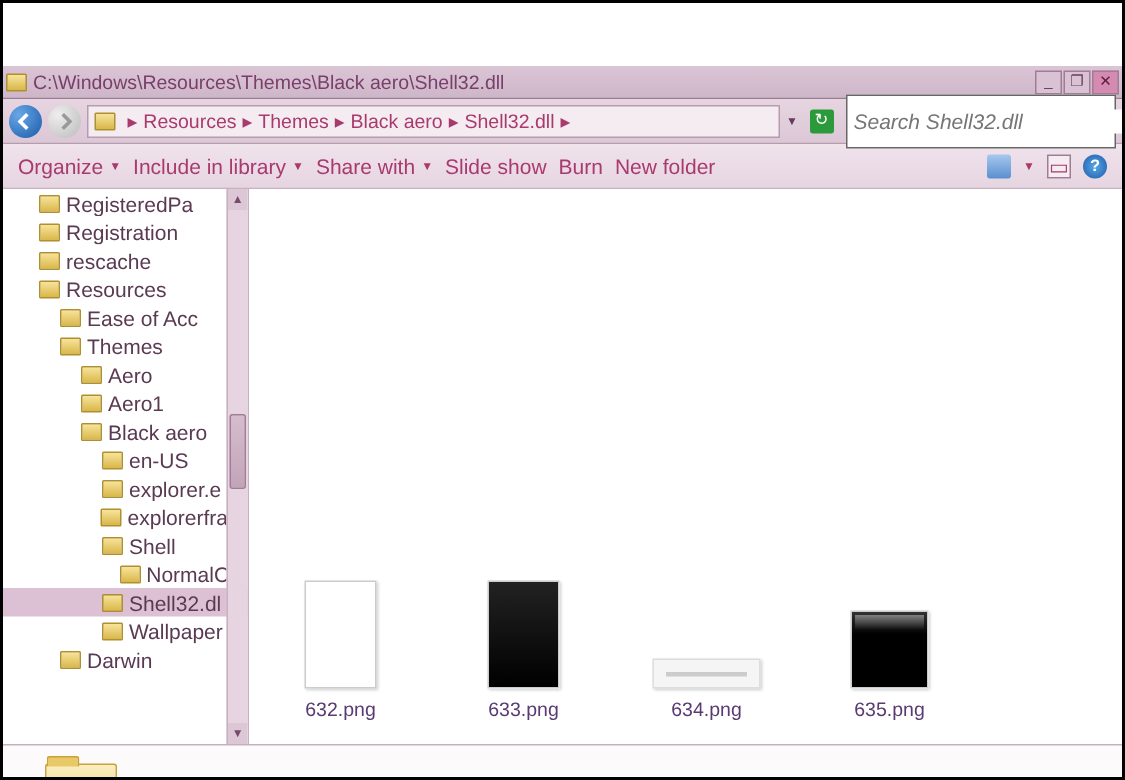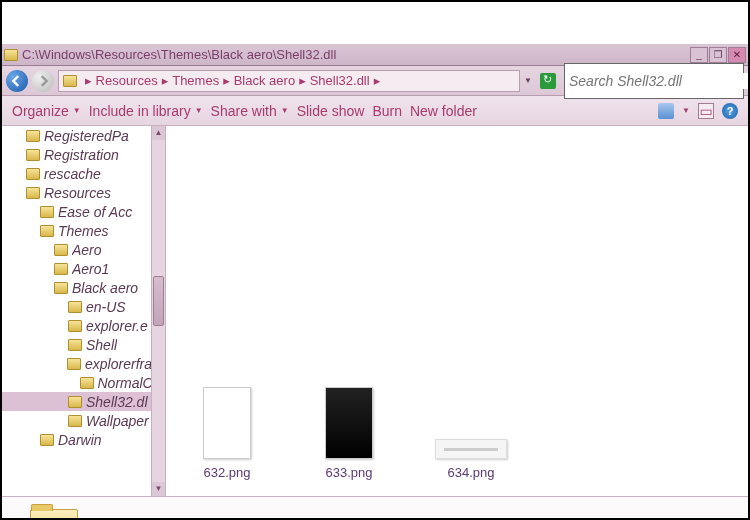--- a/index.html
+++ b/index.html
@@ -40,21 +40,21 @@
 .tree { width: 164px; background: #fff; overflow: hidden; font-size: 14px; color: #5a3a52; position: relative; border-right: 1px solid #c7b0c0; }
 .tree-scroll { position: absolute; right: 0; top: 0; width: 14px; height: 100%; background: #e6d5e1; border-left: 1px solid #c7b0c0; }
 .tree-scroll .thumb { position: absolute; left: 1px; right: 1px; top: 150px; height: 50px; background: linear-gradient(#d5bdce,#c2a4b8); border: 1px solid #a07c95; border-radius: 2px; cursor: pointer; }
 .tree-scroll .arr { position: absolute; left: 0; right: 0; height: 14px; background: #dcc7d6; text-align: center; font-size: 8px; line-height: 14px; color: #7a4a6a; cursor: pointer; }
 .tree-scroll .arr.up { top: 0; }
 .tree-scroll .arr.dn { bottom: 0; }
 .node { display: flex; align-items: center; height: 19px; padding-right: 14px; white-space: nowrap; cursor: pointer; }
 .node .pad { display: inline-block; }
 .node .fld { width: 14px; height: 12px; background: linear-gradient(#f7e39a,#d9b84a); border: 1px solid #b08f2f; border-radius: 1px; margin-right: 4px; flex-shrink: 0; }
 .node.sel { background: #dcc0d4; }
-.node .lbl { overflow: hidden; text-overflow: clip; font-style: italic; }
+.node .lbl { overflow: hidden; text-overflow: clip; }
 
 .content { flex: 1; background: #fff; padding: 16px; display: flex; gap: 32px; align-items: flex-end; position: relative; }
 .thumb-item { width: 90px; text-align: center; cursor: pointer; }
 .thumb-item .pic { width: 48px; height: 72px; margin: 0 auto 6px; border: 1px solid #ccc; box-shadow: 1px 1px 2px rgba(0,0,0,.2); }
 .thumb-item .pic.white { background: #fff; }
 .thumb-item .pic.black { background: linear-gradient(#222,#000); }
 .thumb-item .pic.wide { width: 72px; height: 20px; margin-top: 50px; background: #f5f5f5; border: 1px solid #ddd; position: relative; }
 .thumb-item .pic.wide::after { content: ""; position: absolute; left: 8px; right: 8px; top: 8px; height: 3px; background: #ccc; }
 .thumb-item .pic.sq { width: 52px; height: 52px; margin-top: 18px; background: linear-gradient(#333 0%, #000 30%, #000 100%); position: relative; }
 .thumb-item .pic.sq::before { content: ""; position: absolute; top: 2px; left: 2px; right: 2px; height: 10px; background: linear-gradient(rgba(255,255,255,.4),transparent); }
@@ -188,26 +188,26 @@
           <span class="lbl">en-US</span>
         </div>
         <div class="node">
           <span class="pad" style="width:66px"></span>
           <span class="fld"></span>
           <span class="lbl">explorer.e</span>
         </div>
         <div class="node">
           <span class="pad" style="width:66px"></span>
           <span class="fld"></span>
+          <span class="lbl">explorerfra</span>
+        </div>
+        <div class="node">
+          <span class="pad" style="width:66px"></span>
+          <span class="fld"></span>
           <span class="lbl">Shell</span>
-        </div>
-        <div class="node">
-          <span class="pad" style="width:66px"></span>
-          <span class="fld"></span>
-          <span class="lbl">explorerfra</span>
         </div>
         <div class="node">
           <span class="pad" style="width:80px"></span>
           <span class="fld"></span>
           <span class="lbl">NormalC</span>
         </div>
         <div class="node sel">
           <span class="pad" style="width:66px"></span>
           <span class="fld"></span>
           <span class="lbl">Shell32.dl</span>
@@ -235,19 +235,23 @@
         <div class="nm">632.png</div>
       </div>
       <div class="thumb-item">
         <div class="pic black"></div>
         <div class="nm">633.png</div>
       </div>
       <div class="thumb-item">
         <div class="pic wide"></div>
         <div class="nm">634.png</div>
       </div>
+      <div class="thumb-item">
+        <div class="pic sq"></div>
+        <div class="nm">635.png</div>
+      </div>
     </div>
 </div>
 
 <div class="status">
   <div class="bigfld"></div>
   <div class="txt">4 items</div>
 </div>
 
 </body></html>

